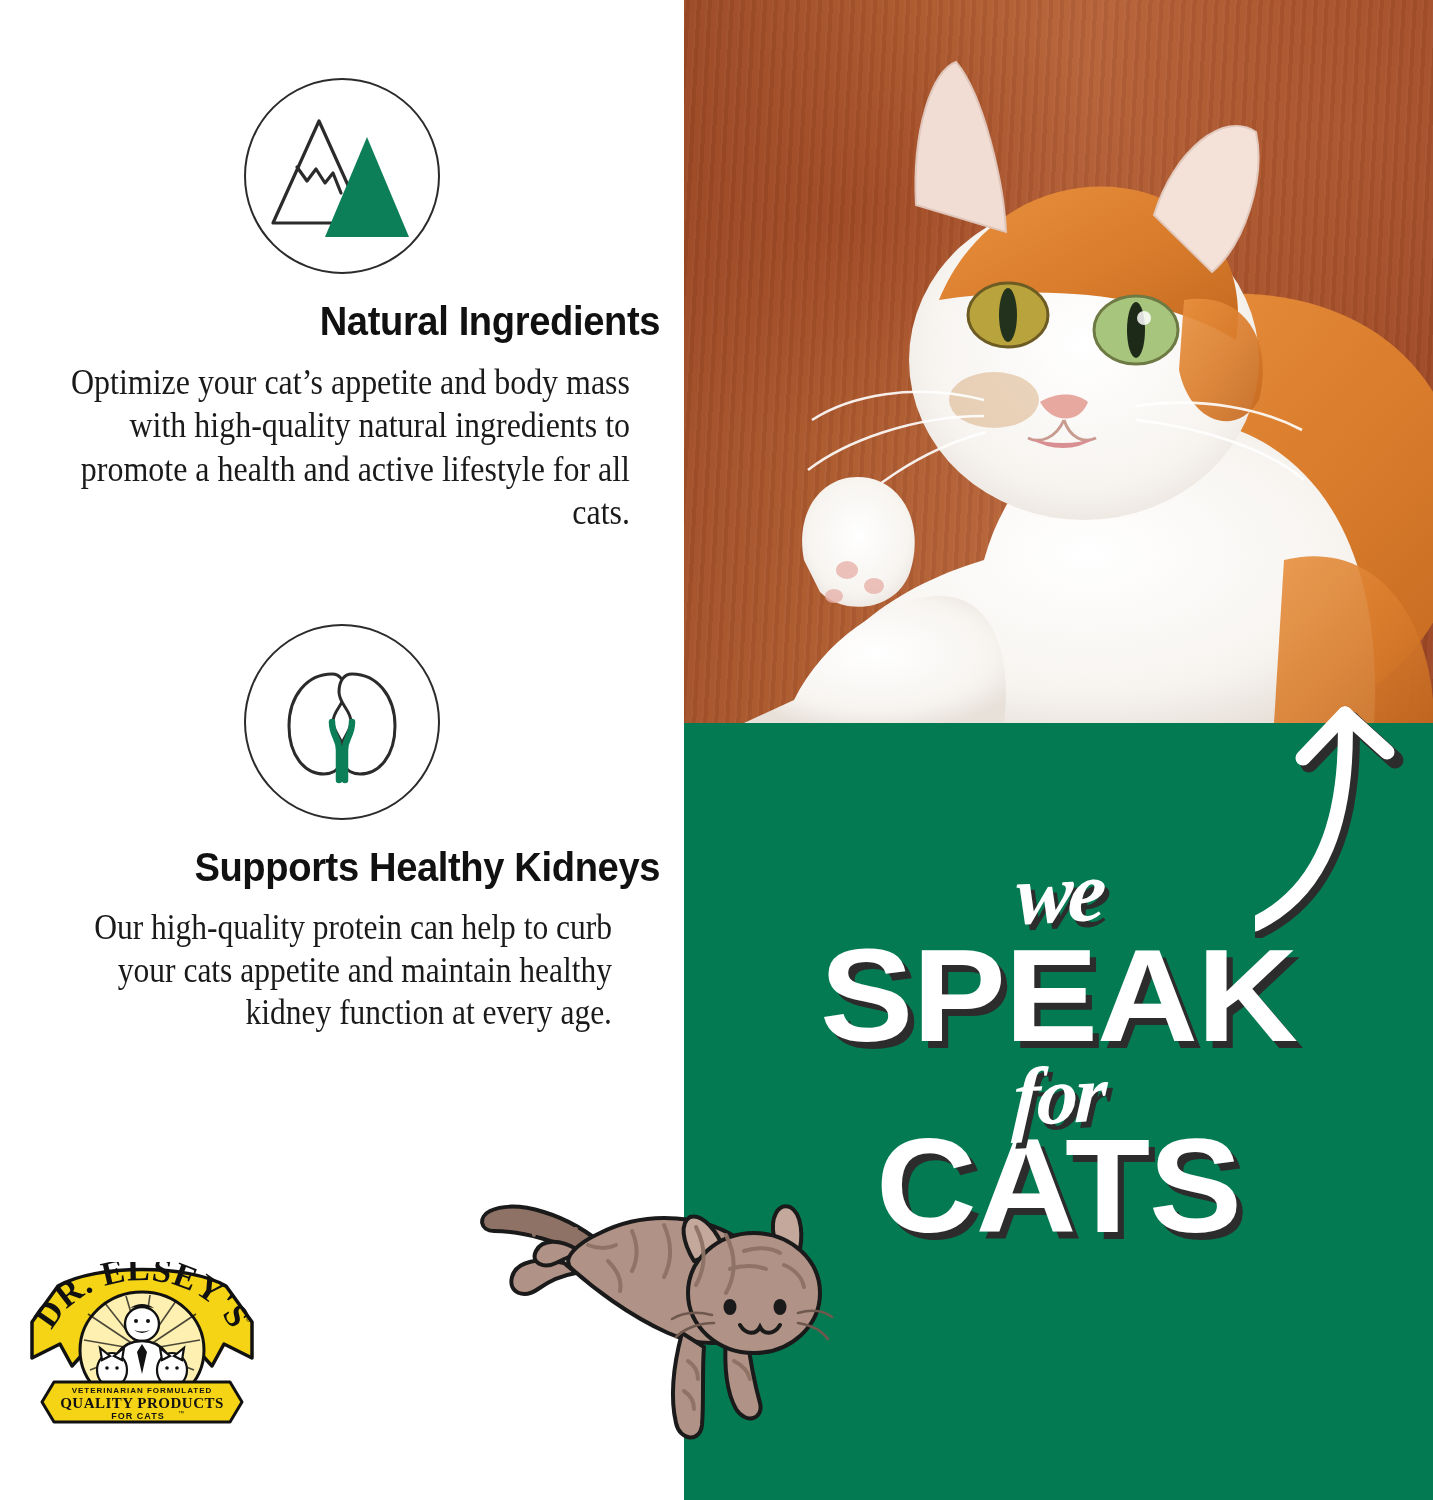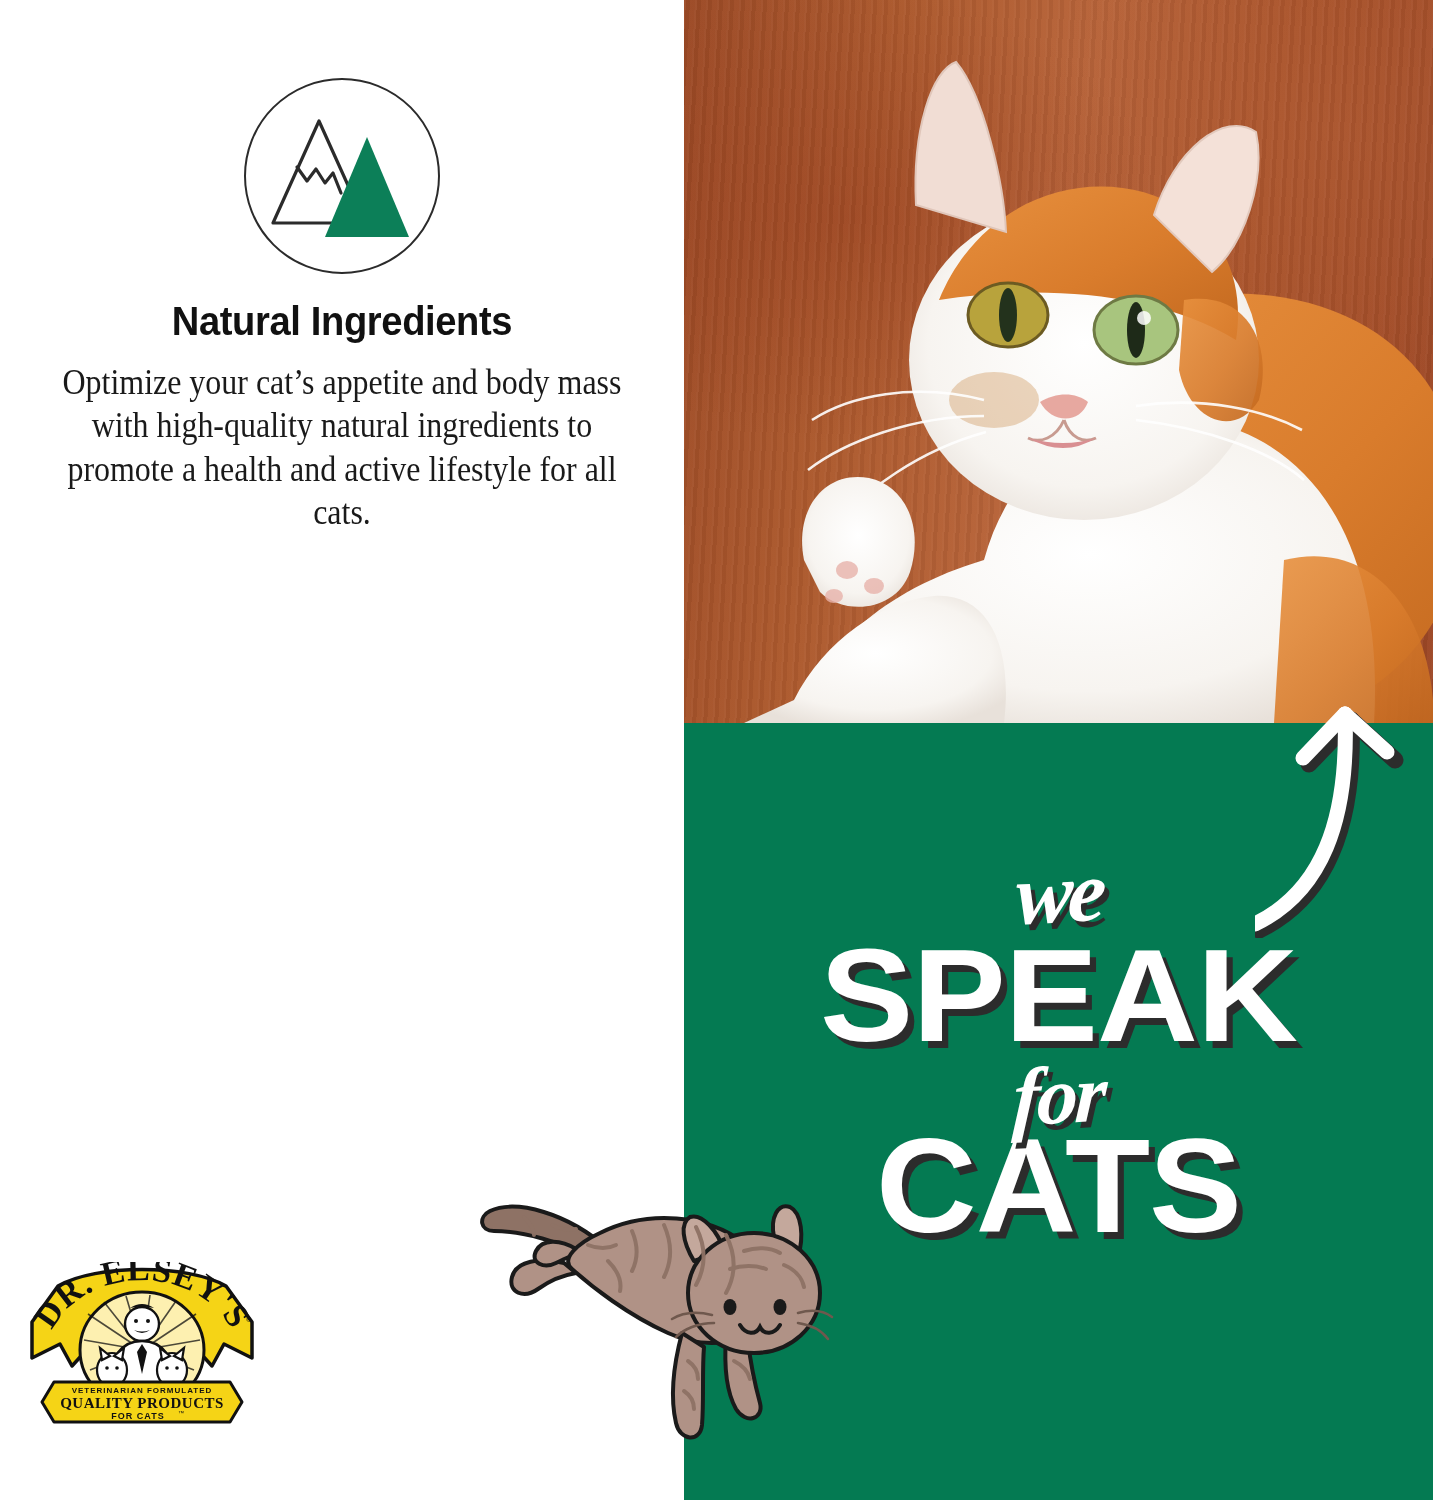--- a/index.html
+++ b/index.html
@@ -10,21 +10,21 @@
     font-family:"Liberation Serif", serif;
     position:relative; overflow:hidden;
   }
 
   
   #left-column{
     position:absolute; left:0; top:0; width:684px; height:1500px;
     background:#ffffff;
   }
 
-  .feature-block{ position:absolute; left:0; width:684px; text-align:center; }
+  .feature-block{ position:absolute; left:0; width:684px; text-align:right; }
   #feature-natural-ingredients{ top:78px; }
   #feature-healthy-kidneys{ top:624px; }
 
   .feature-icon-wrap{
     width:196px; height:196px; margin:0 auto;
     border:2.5px solid #2b2b2b; border-radius:50%;
     display:flex; align-items:center; justify-content:center;
     background:#ffffff;
   }
   .feature-icon-wrap svg{ display:block; }
@@ -138,20 +138,36 @@
         <path d="M6 112 L52 10 L98 112 Z" fill="#ffffff" stroke="#2b2b2b" stroke-width="3.2" stroke-linejoin="round"></path>
         <path d="M30 56 L40 70 L49 58 L58 72 L66 62 L74 82" fill="none" stroke="#2b2b2b" stroke-width="3.2" stroke-linejoin="round" stroke-linecap="round"></path>
         <path d="M58 126 L100 26 L142 126 Z" fill="#0C7F58"></path>
       </svg>
     </div>
 
     <div class="feature-title">Natural Ingredients</div>
     <div class="feature-body">Optimize your cat’s appetite and body mass with high-quality natural ingredients to promote a health and active lifestyle for all cats.</div>
   </div>
 
+  <div class="feature-block" id="feature-healthy-kidneys">
+
+    <div class="feature-icon-wrap">
+      <svg width="146" height="128" viewBox="0 0 146 128">
+        <path d="M63 16 C38 16 20 38 20 68 C20 98 36 116 55 116 C70 116 74 104 74 92
+                 C74 80 64 74 64 64 C64 52 76 46 76 34 C76 23 71 16 63 16 Z" fill="#ffffff" stroke="#2b2b2b" stroke-width="3"></path>
+        <path d="M83 16 C108 16 126 38 126 68 C126 98 110 116 91 116 C76 116 72 104 72 92
+                 C72 80 82 74 82 64 C82 52 70 46 70 34 C70 23 75 16 83 16 Z" fill="#ffffff" stroke="#2b2b2b" stroke-width="3"></path>
+        <path d="M63 64 C63 78 70 80 70 92 L70 122" fill="none" stroke="#0C7F58" stroke-width="6.5" stroke-linecap="round"></path>
+        <path d="M83 64 C83 78 76 80 76 92 L76 122" fill="none" stroke="#0C7F58" stroke-width="6.5" stroke-linecap="round"></path>
+      </svg>
+    </div>
+
+    <div class="feature-title">Supports Healthy Kidneys</div>
+    <div class="feature-body">Our high-quality protein can help to curb your cats appetite and maintain healthy kidney function at every age.</div>
+  </div>
 
   <div id="brand-logo">
     <svg width="232" height="164" viewBox="0 0 232 164">
       <defs>
         <path id="arcTop" d="M24 74 A 96 78 0 0 1 208 74"></path>
       </defs>
 
       <path d="M6 60 L32 24 C70 2 162 2 200 24 L226 60 L226 96 L198 82 L186 104
                L166 82 L150 96 L150 60 L82 60 L82 96 L66 82 L46 104 L34 82 L6 96 Z" fill="#F5D416" stroke="#111111" stroke-width="3.5" stroke-linejoin="round"></path>
 

